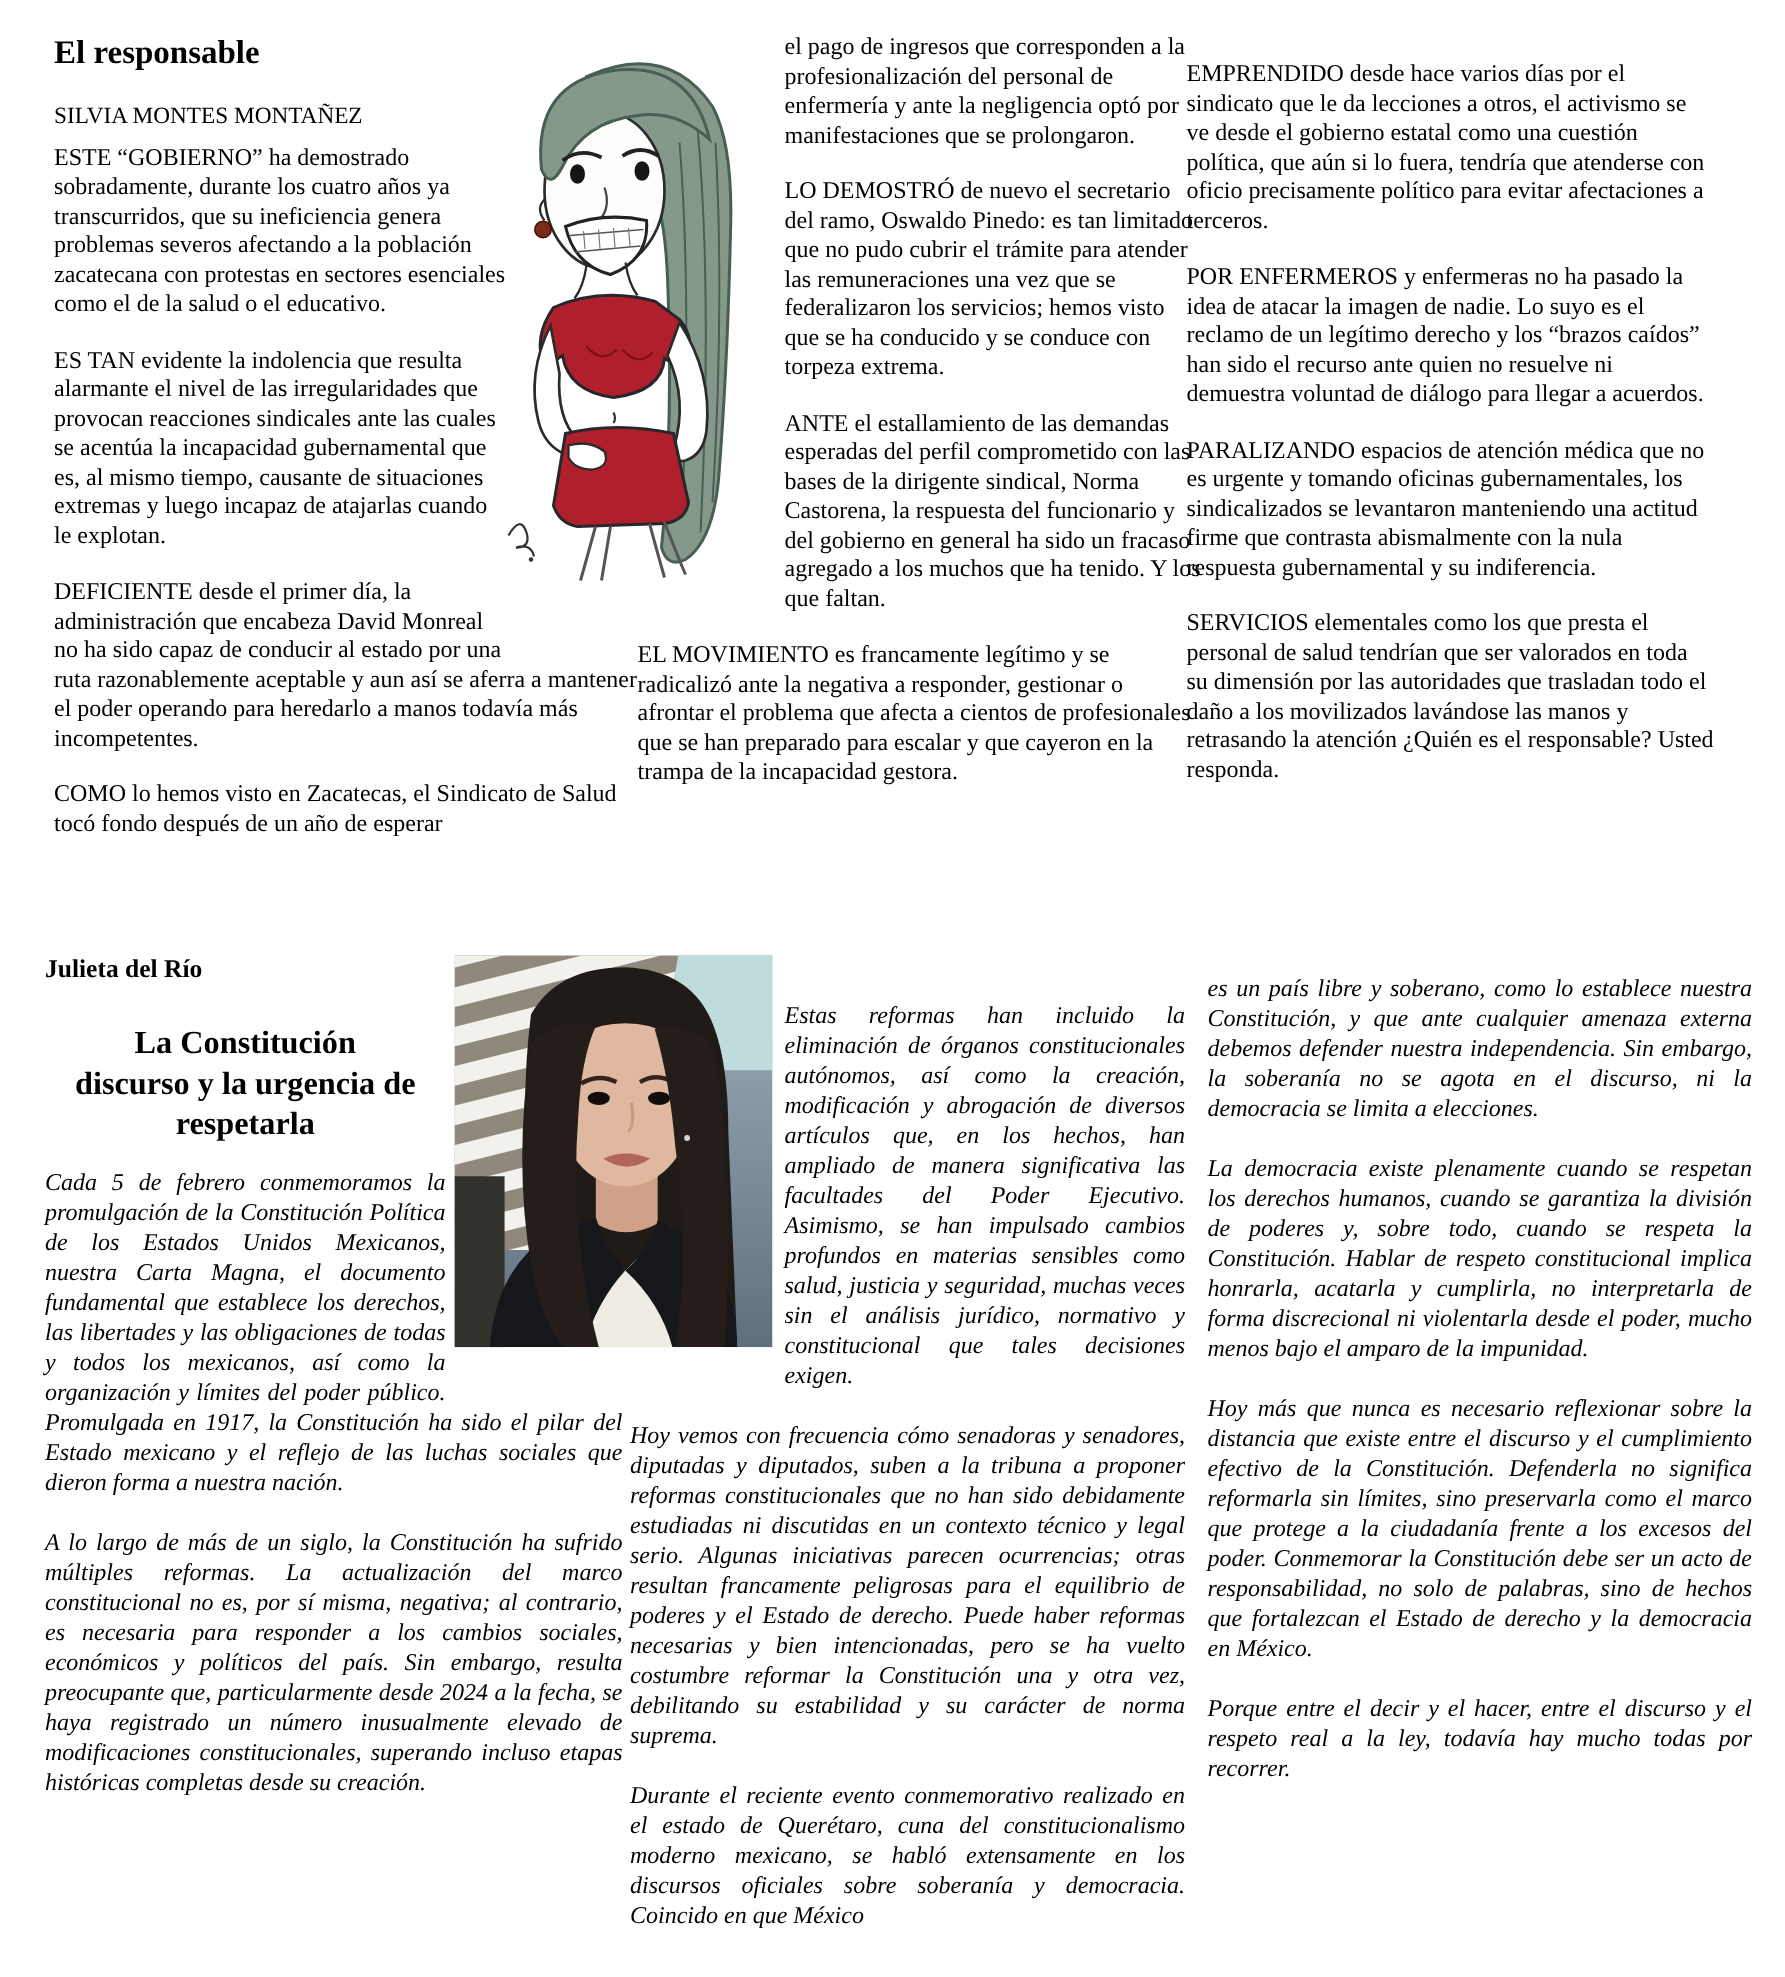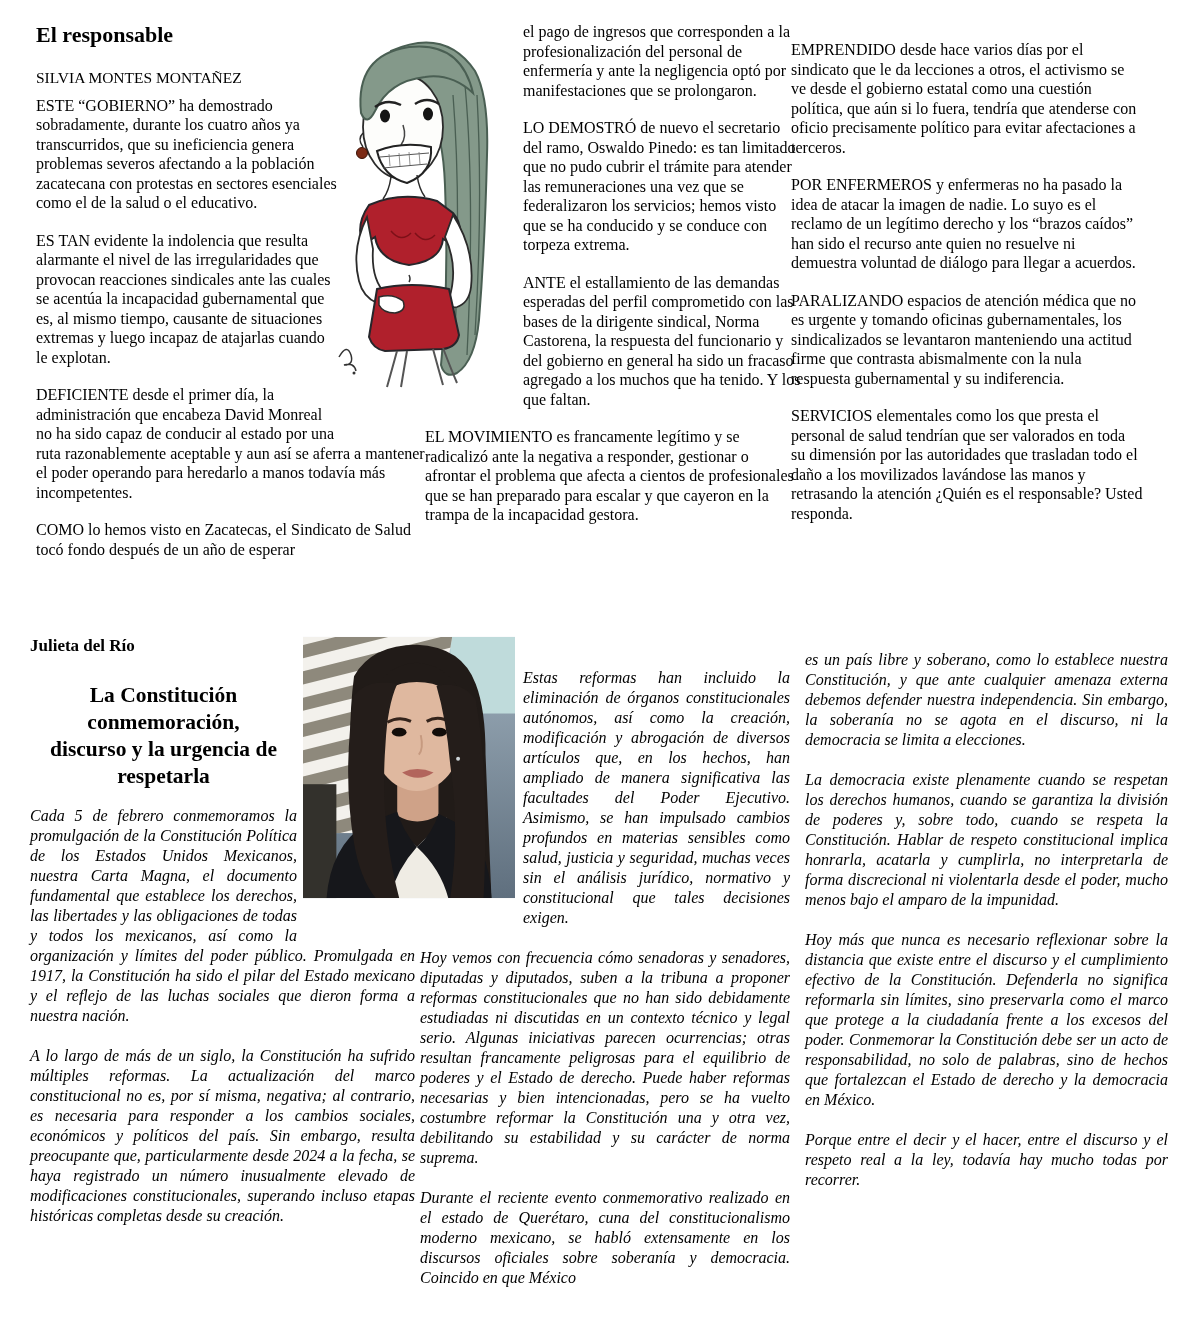--- a/index.html
+++ b/index.html
@@ -120,21 +120,20 @@
     </svg>
   </section>
 
   <section>
 
     <div class="col bot-col" id="b-col1">
       <div class="spacer-r-bot"></div>
       <div class="byline-bottom">Julieta del Río</div>
       <div class="article-title-bottom">
           <div>La Constitución</div>
-          <div>conmemoración,</div>
           <div>discurso y la urgencia de</div>
           <div>respetarla</div>
         </div>
       <div>
           <p>Cada 5 de febrero conmemoramos la promulgación de la Constitución Política de los Estados Unidos Mexicanos, nuestra Carta Magna, el documento fundamental que establece los derechos, las libertades y las obligaciones de todas y todos los mexicanos, así como la organización y límites del poder público. Promulgada en 1917, la Constitución ha sido el pilar del Estado mexicano y el reflejo de las luchas sociales que dieron forma a nuestra nación.</p>
           <p>A lo largo de más de un siglo, la Constitución ha sufrido múltiples reformas. La actualización del marco constitucional no es, por sí misma, negativa; al contrario, es necesaria para responder a los cambios sociales, económicos y políticos del país. Sin embargo, resulta preocupante que, particularmente desde 2024 a la fecha, se haya registrado un número inusualmente elevado de modificaciones constitucionales, superando incluso etapas históricas completas desde su creación.</p>
         </div>
     </div>
 
     <div class="col bot-col" id="b-col2">

